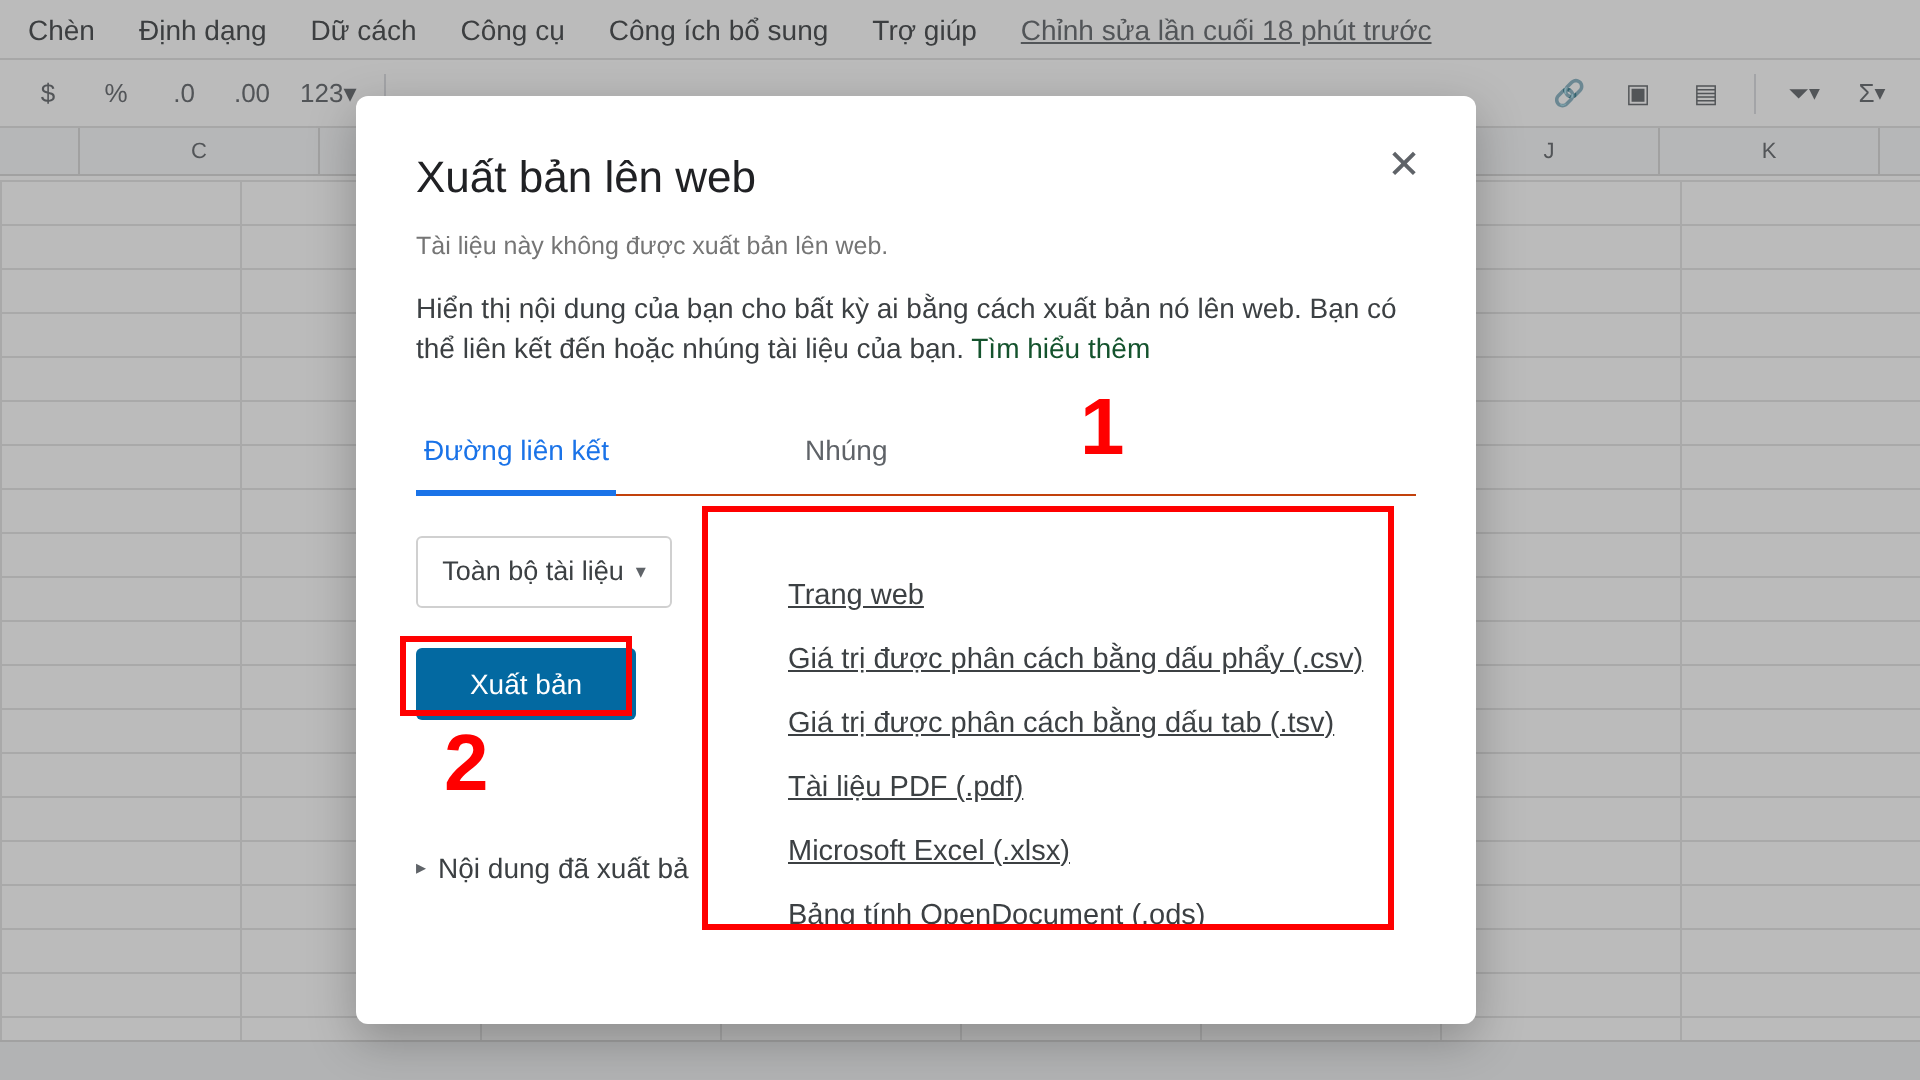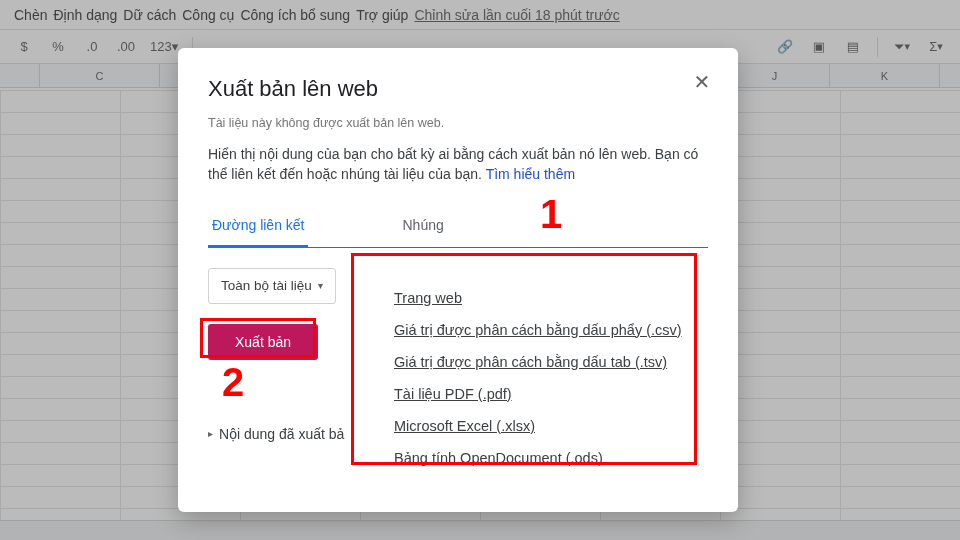--- a/index.html
+++ b/index.html
@@ -8,21 +8,21 @@
 
   
   .dim {
     position: absolute; inset: 0;
     background: rgba(60,60,60,0.35);
     z-index: 5;
   }
 
   
   .menubar {
-    display: flex; align-items: center; gap: 6px;
+    display: flex; align-items: center; gap: 22px;
     padding: 6px 14px; font-size: 14px; color: #3c4043;
     border-bottom: 1px solid #e0e0e0; height: 30px;
   }
   .menubar span { cursor: default; }
   .menubar .last-edit { color: #5f6368; text-decoration: underline; }
 
   .toolbar {
     display: flex; align-items: center; gap: 14px;
     padding: 4px 14px; font-size: 13px; color: #5f6368;
     border-bottom: 1px solid #e0e0e0; height: 34px;
@@ -64,21 +64,21 @@
   .close-btn {
     position: absolute; top: 20px; right: 22px; width: 28px; height: 28px;
     font-size: 20px; color: #5f6368; background: none; border: none; cursor: pointer;
   }
   .dialog-sub {
     font-size: 12.5px; color: #757575; margin-bottom: 14px;
   }
   .dialog-desc {
     font-size: 14px; color: #3c4043; line-height: 1.45; margin-bottom: 22px;
   }
-  .dialog-desc a { color: #1d4ed8; text-decoration: none; cursor: pointer; }
+  .dialog-desc a { color: #14532d; text-decoration: none; cursor: pointer; }
 
   .tab-row {
     display: flex; border-bottom: 1px solid #c2410c; margin-bottom: 20px;
   }
   .tab {
     padding: 10px 4px 12px 4px; font-size: 14px; color: #5f6368; cursor: pointer;
     margin-right: 90px;
   }
   .tab.active {
     color: #1a73e8; border-bottom: 3px solid #1a73e8; font-weight: 500;
@@ -90,21 +90,21 @@
   .left-col { width: 142px; }
   .scope-select {
     width: 128px; height: 36px; border: 1px solid #d0d0d0; border-radius: 3px;
     display: flex; align-items: center; justify-content: center;
     font-size: 13.5px; color: #3c4043; cursor: pointer; position: relative; gap: 6px;
   }
   .scope-select .caret { font-size: 10px; color: #5f6368; }
 
   .publish-btn {
     margin-top: 20px; width: 110px; height: 36px;
-    background: #be185d; color: #fff; border: none; border-radius: 3px;
+    background: #0369a1; color: #fff; border: none; border-radius: 3px;
     font-size: 14px; font-weight: 500; cursor: pointer;
   }
 
   .format-list { flex: 1; padding: 14px 18px 14px 22px; }
   .format-item {
     font-size: 14.5px; color: #3c4043; padding: 8px 0; cursor: pointer; text-decoration: underline;
   }
 
   .published-row {
     margin-top: 66px; font-size: 14px; color: #3c4043; display: flex; align-items: center; gap: 6px;

